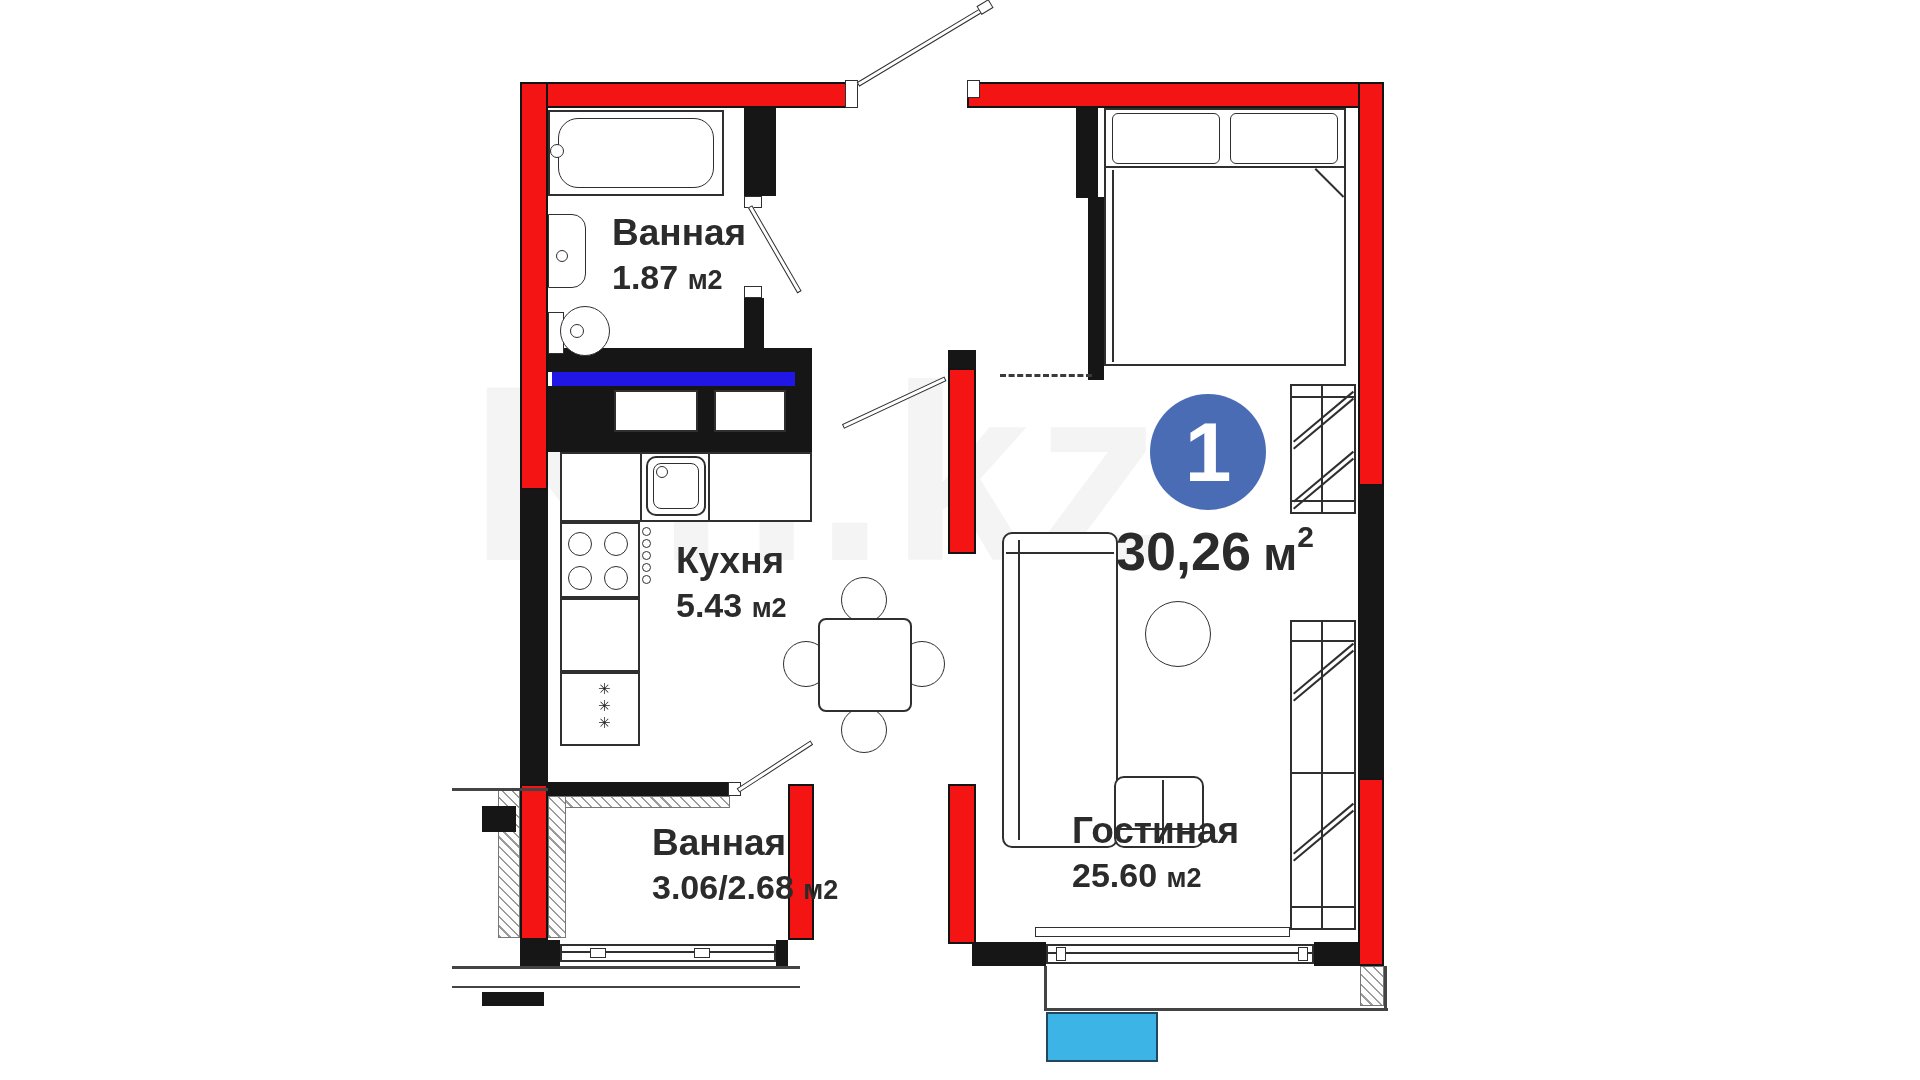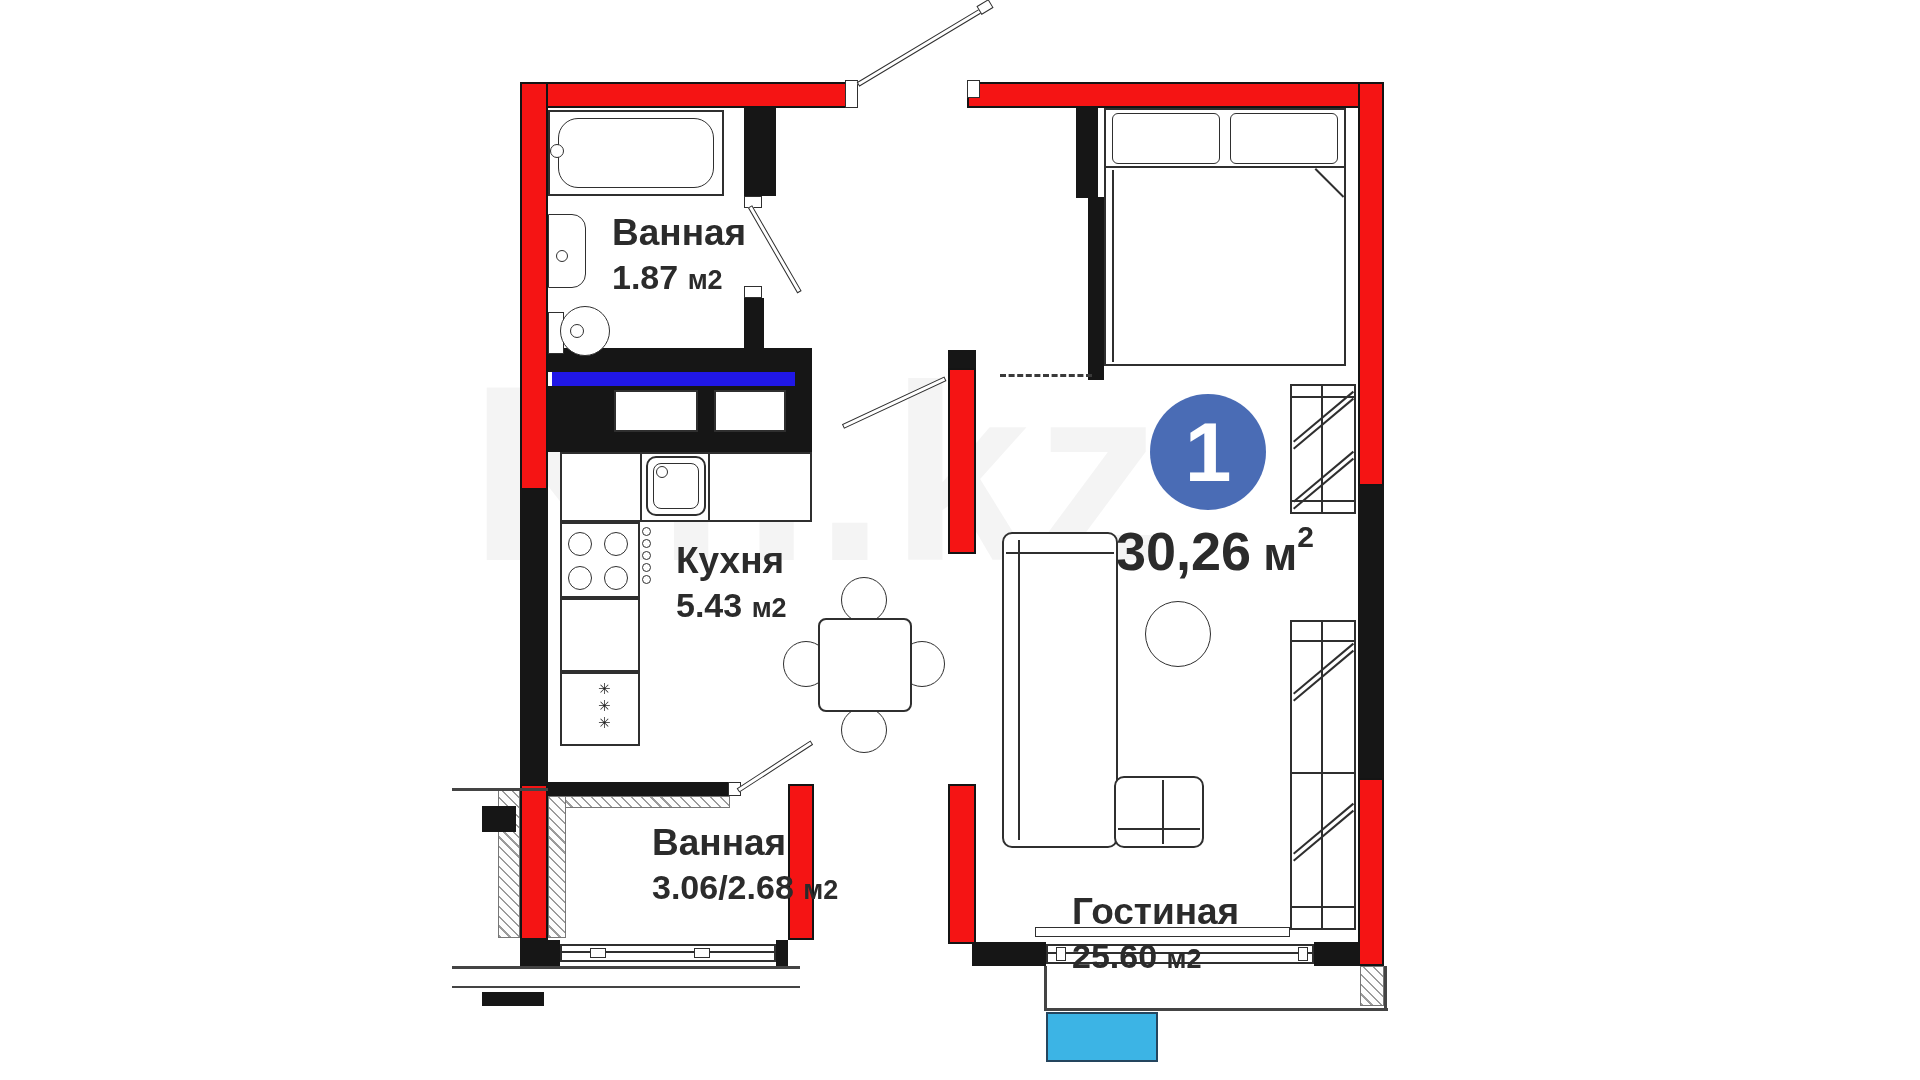--- a/index.html
+++ b/index.html
@@ -199,18 +199,18 @@
     <div class="rarea"><span>1.87</span> <span class="unit">м2</span></div>
   </div>
   <div class="lbl" style="left:676px;top:540px;">
     <div class="rname">Кухня</div>
     <div class="rarea"><span>5.43</span> <span class="unit">м2</span></div>
   </div>
   <div class="lbl" style="left:652px;top:822px;">
     <div class="rname">Ванная</div>
     <div class="rarea"><span>3.06/2.68</span> <span class="unit">м2</span></div>
   </div>
-  <div class="lbl" style="left:1072px;top:891px;">
+  <div class="lbl" style="left:1072px;top:810px;">
     <div class="rname">Гостиная</div>
     <div class="rarea"><span>25.60</span> <span class="unit">м2</span></div>
   </div>
 
 </div>
 
 </body></html>

